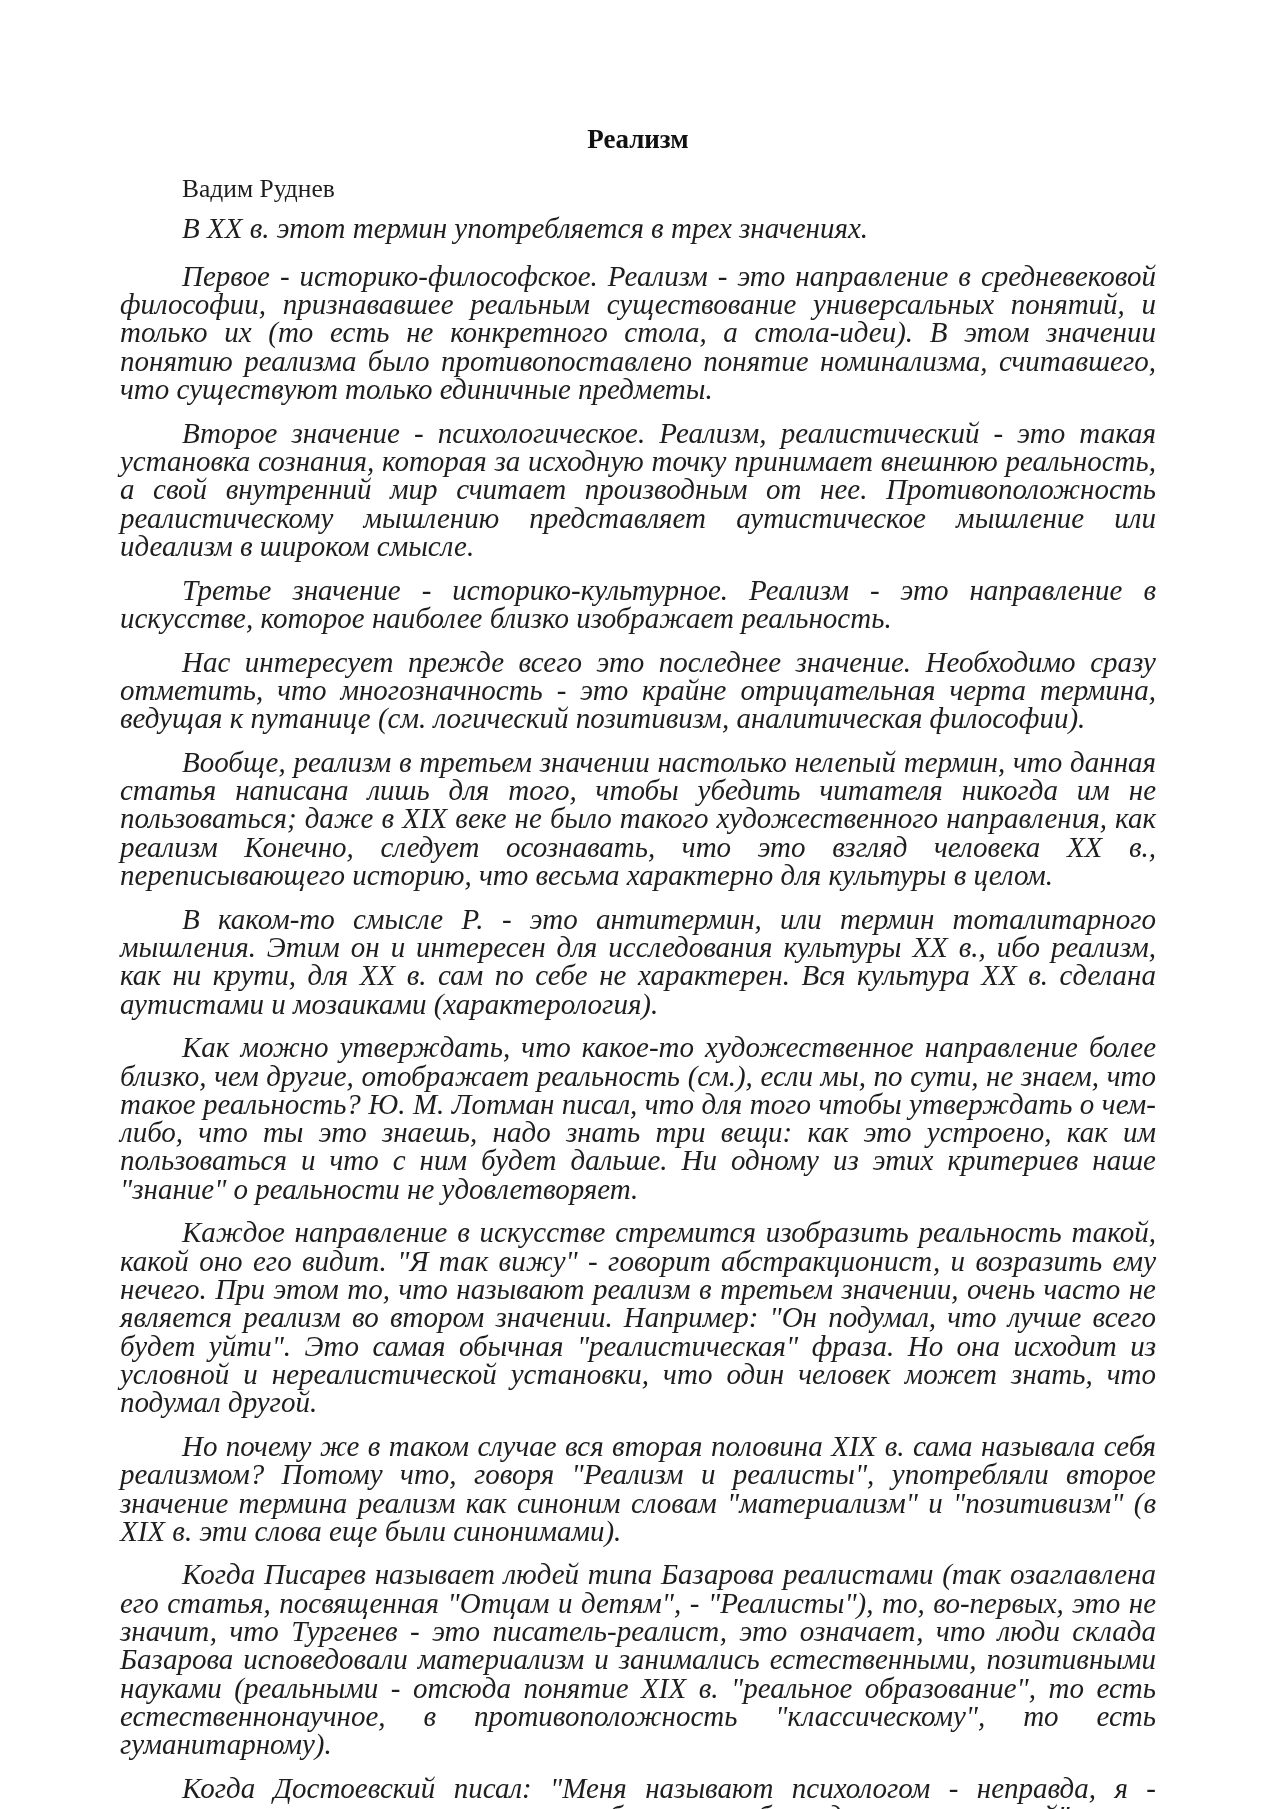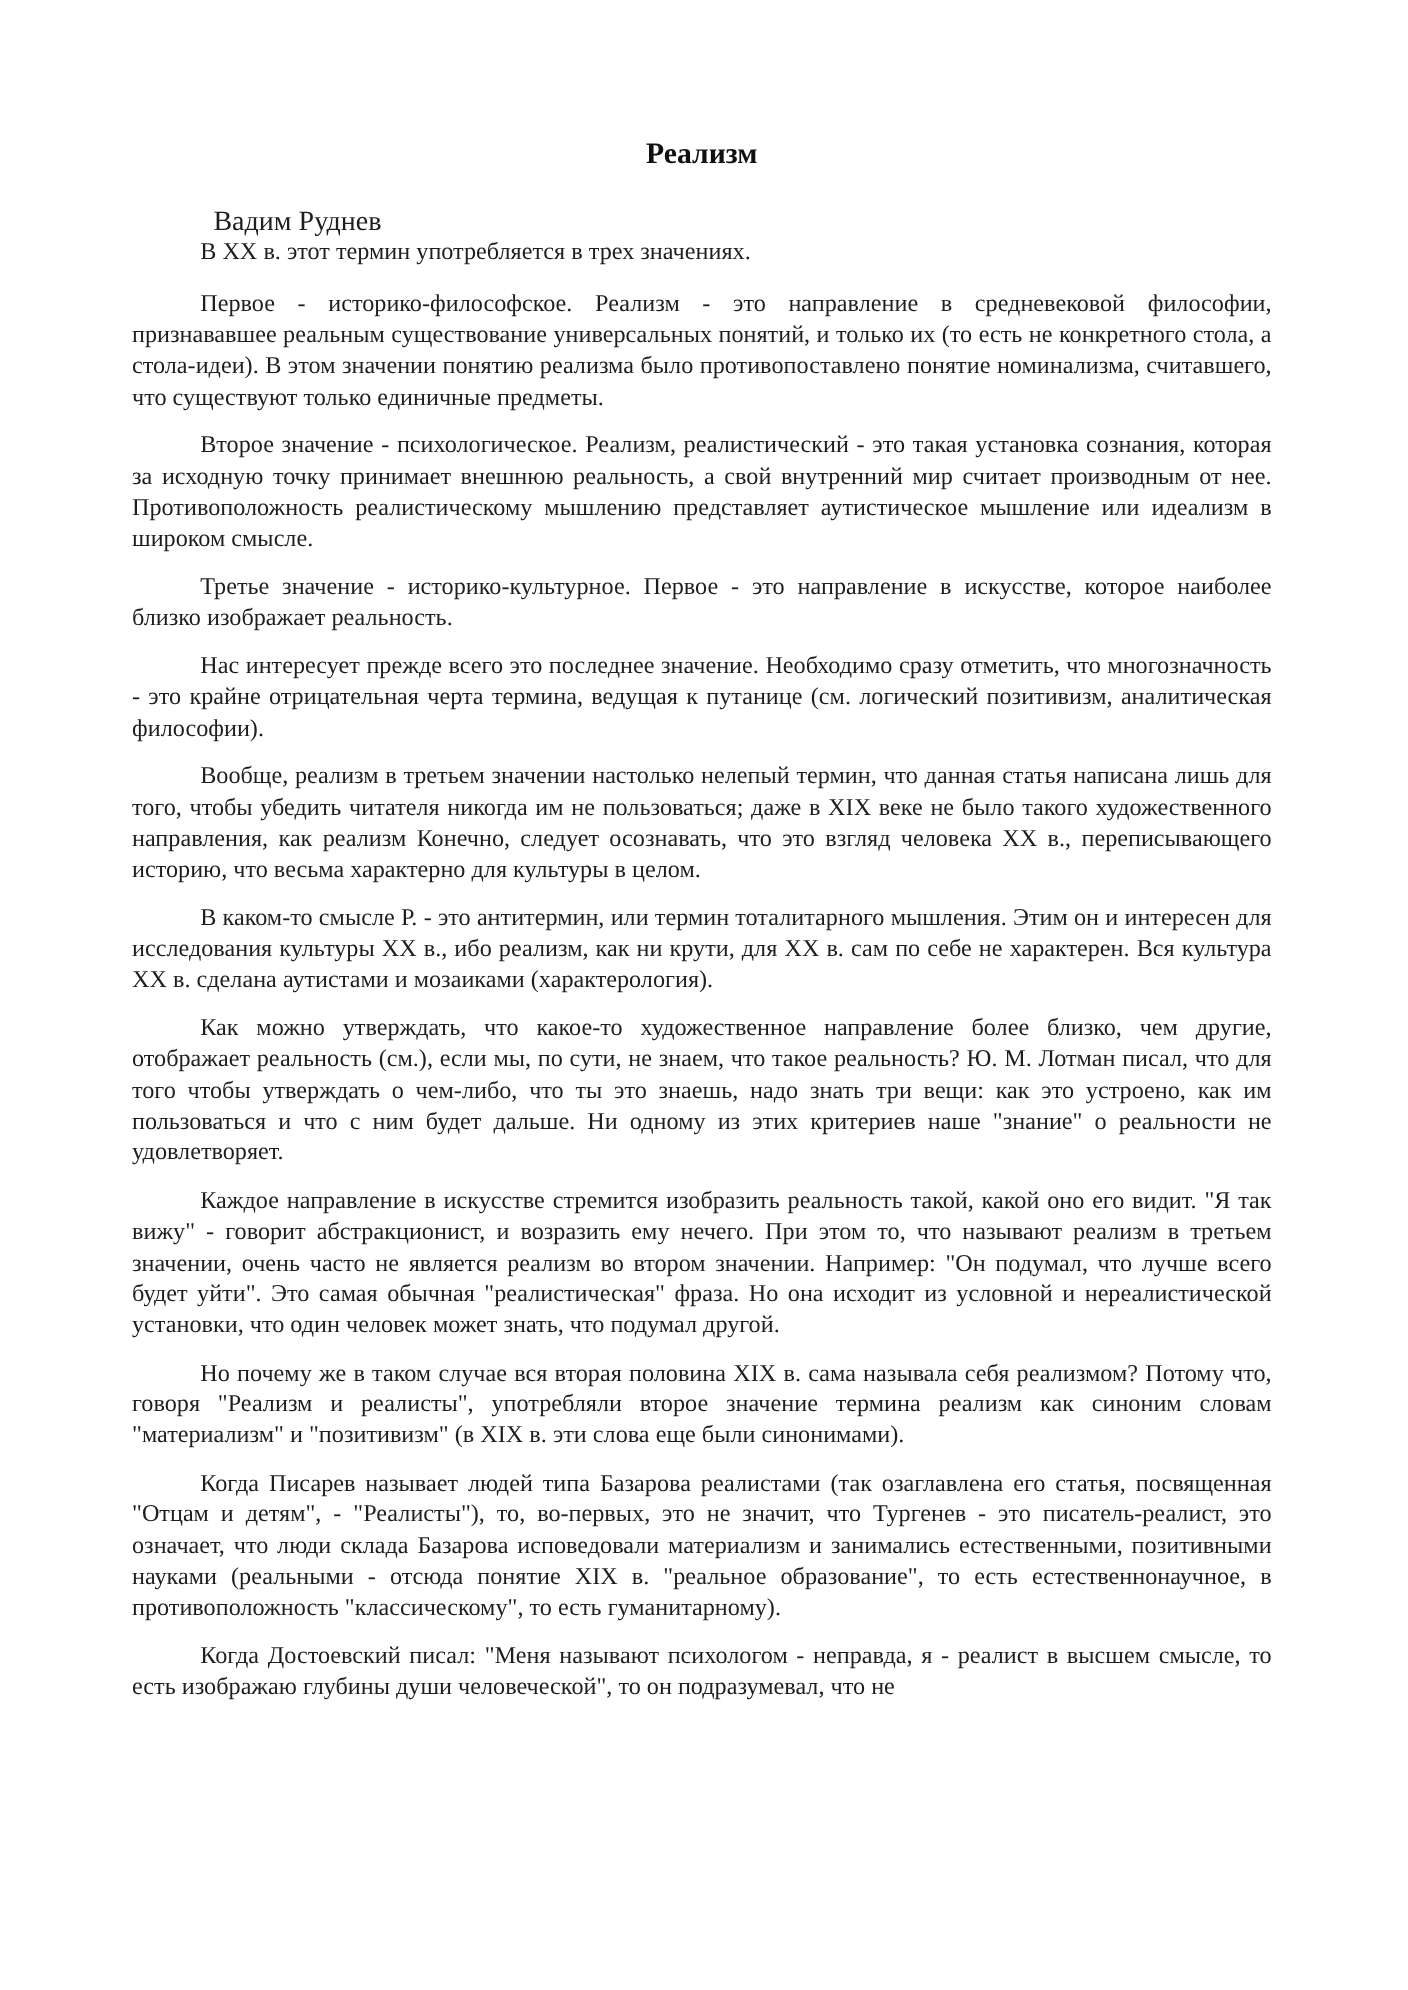--- a/index.html
+++ b/index.html
@@ -30,55 +30,56 @@
       text-align: center;
       font-weight: bold;
       font-size: 27px;
       line-height: 40px;
       color: #111;
     }
     .author {
       position: absolute;
       left: 62px;
       top: 172px;
-      margin: 12px;
+      margin: 0;
       font-size: 25.5px;
       line-height: 34px;
       font-weight: normal;
       color: #1e1e1e;
     }
     .body {
       position: absolute;
       left: 0;
       top: 214px;
       width: 1036px;
     }
     .para {
       margin: 0 0 15.4px 0;
       text-indent: 62px;
       text-align: justify;
-      font-size: 22px;
+      font-size: 29px;
       line-height: 28.3px;
       color: #1e1e1e;
+      font-style: italic;
     }
     .para.first {
       margin-bottom: 19.5px;
     }
   </style>
 </head>
 <body>
 
 <div class="page">
   <h1 class="title">Реализм</h1>
   <div class="author">Вадим Руднев</div>
   <div class="body">
     <p class="para first">В XX в. этот термин употребляется в трех значениях.</p>
     <p class="para">Первое - историко-философское. Реализм - это направление в средневековой философии, признававшее реальным существование универсальных понятий, и только их (то есть не конкретного стола, а стола-идеи). В этом значении понятию реализма было противопоставлено понятие номинализма, считавшего, что существуют только единичные предметы.</p>
     <p class="para">Второе значение - психологическое. Реализм, реалистический - это такая установка сознания, которая за исходную точку принимает внешнюю реальность, а свой внутренний мир считает производным от нее. Противоположность реалистическому мышлению представляет аутистическое мышление или идеализм в широком смысле.</p>
-    <p class="para">Третье значение - историко-культурное. Первое - это направление в искусстве, которое наиболее близко изображает реальность.</p>
+    <p class="para">Третье значение - историко-культурное. Реализм - это направление в искусстве, которое наиболее близко изображает реальность.</p>
     <p class="para">Нас интересует прежде всего это последнее значение. Необходимо сразу отметить, что многозначность - это крайне отрицательная черта термина, ведущая к путанице (см. логический позитивизм, аналитическая философии).</p>
     <p class="para">Вообще, реализм в третьем значении настолько нелепый термин, что данная статья написана лишь для того, чтобы убедить читателя никогда им не пользоваться; даже в XIX веке не было такого художественного направления, как реализм Конечно, следует осознавать, что это взгляд человека XX в., переписывающего историю, что весьма характерно для культуры в целом.</p>
     <p class="para">В каком-то смысле Р. - это антитермин, или термин тоталитарного мышления. Этим он и интересен для исследования культуры XX в., ибо реализм, как ни крути, для XX в. сам по себе не характерен. Вся культура XX в. сделана аутистами и мозаиками (характерология).</p>
     <p class="para">Как можно утверждать, что какое-то художественное направление более близко, чем другие, отображает реальность (см.), если мы, по сути, не знаем, что такое реальность? Ю. М. Лотман писал, что для того чтобы утверждать о чем-либо, что ты это знаешь, надо знать три вещи: как это устроено, как им пользоваться и что с ним будет дальше. Ни одному из этих критериев наше "знание" о реальности не удовлетворяет.</p>
     <p class="para">Каждое направление в искусстве стремится изобразить реальность такой, какой оно его видит. "Я так вижу" - говорит абстракционист, и возразить ему нечего. При этом то, что называют реализм в третьем значении, очень часто не является реализм во втором значении. Например: "Он подумал, что лучше всего будет уйти". Это самая обычная "реалистическая" фраза. Но она исходит из условной и нереалистической установки, что один человек может знать, что подумал другой.</p>
     <p class="para">Но почему же в таком случае вся вторая половина XIX в. сама называла себя реализмом? Потому что, говоря "Реализм и реалисты", употребляли второе значение термина реализм как синоним словам "материализм" и "позитивизм" (в XIX в. эти слова еще были синонимами).</p>
     <p class="para">Когда Писарев называет людей типа Базарова реалистами (так озаглавлена его статья, посвященная "Отцам и детям", - "Реалисты"), то, во-первых, это не значит, что Тургенев - это писатель-реалист, это означает, что люди склада Базарова исповедовали материализм и занимались естественными, позитивными науками (реальными - отсюда понятие XIX в. "реальное образование", то есть естественнонаучное, в противоположность "классическому", то есть гуманитарному).</p>
     <p class="para">Когда Достоевский писал: "Меня называют психологом - неправда, я - реалист в высшем смысле, то есть изображаю глубины души человеческой", то он подразумевал, что не</p>
   </div>
 </div>

